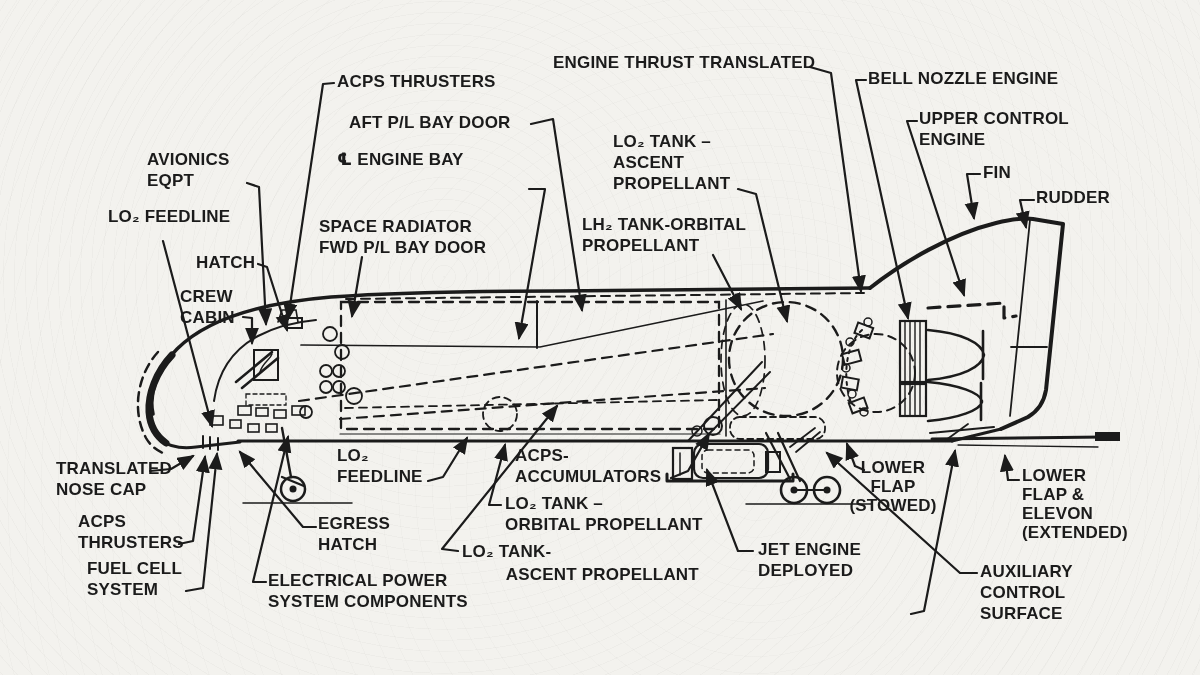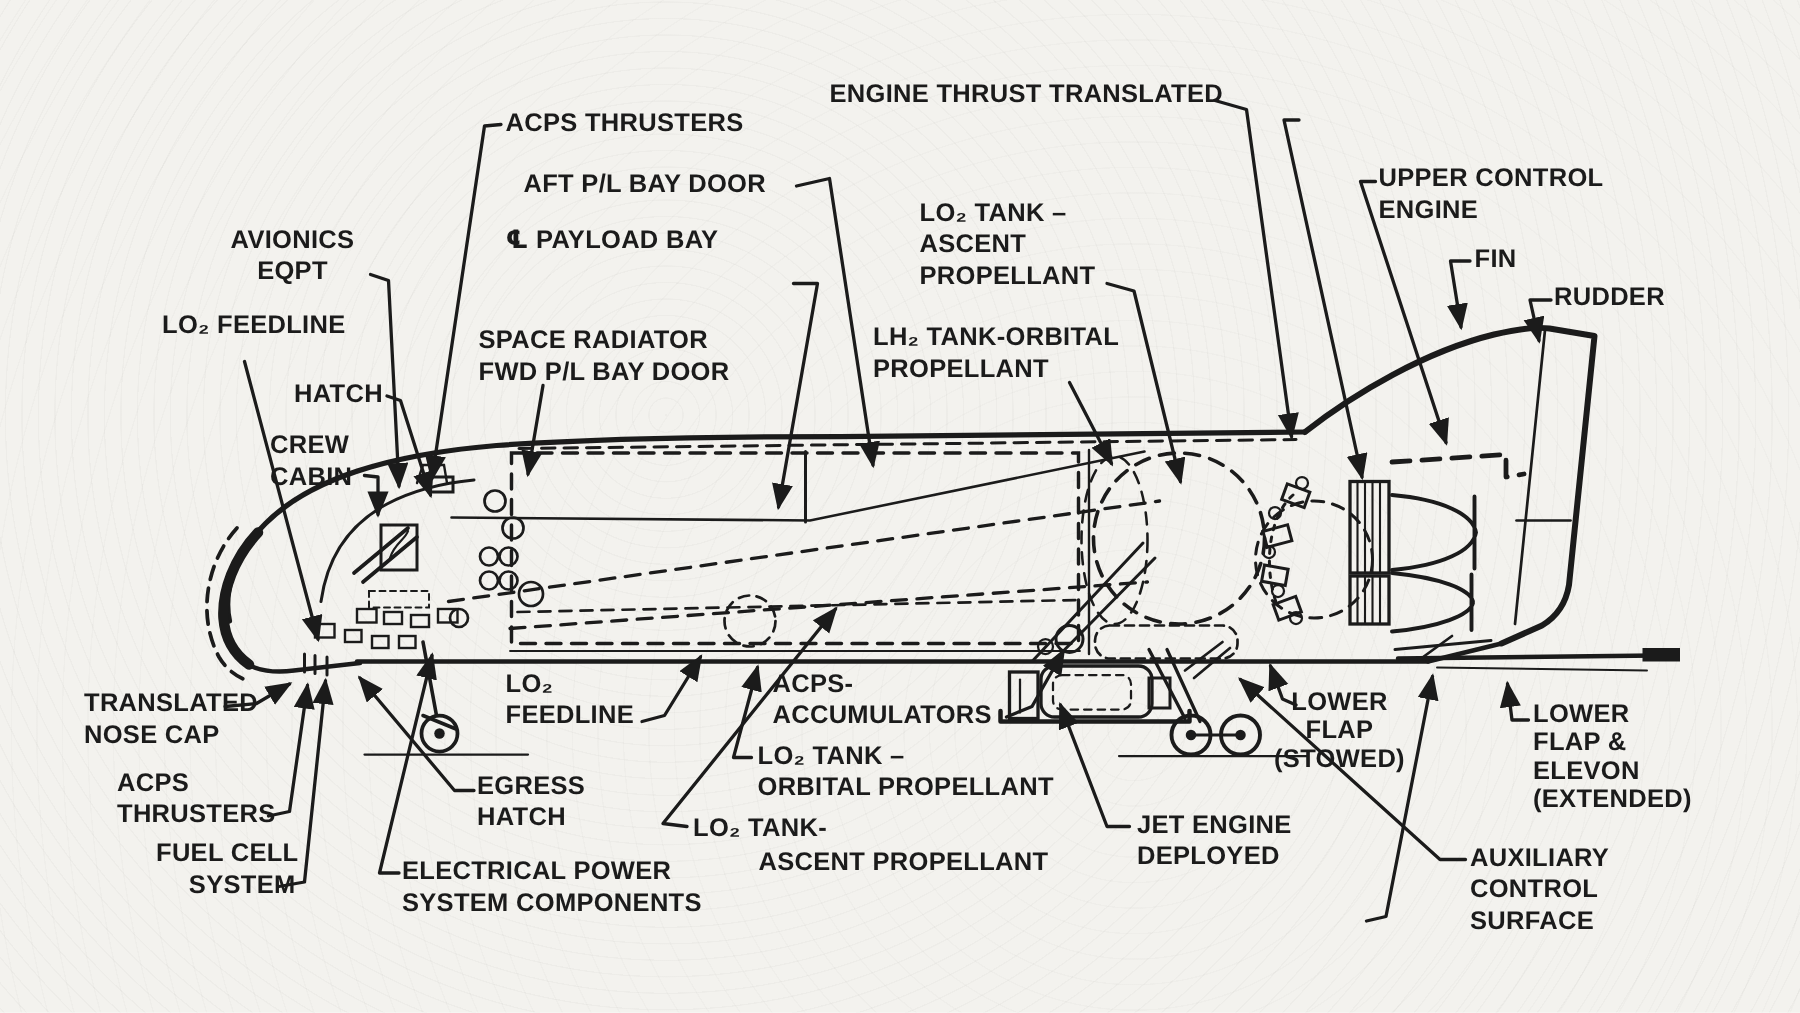--- a/index.html
+++ b/index.html
@@ -179,44 +179,45 @@
       <path d="M753,551 L738,551 L707,470" marker-end="url(#arr)"></path>
       <path d="M911,614 L924,611 L955,451" marker-end="url(#arr)"></path>
       <path d="M864,470 L855,466 L847,444" marker-end="url(#arr)"></path>
       <path d="M977,573 L960,573 L827,453" marker-end="url(#arr)"></path>
       <path d="M1019,480 L1008,480 L1005,456" marker-end="url(#arr)"></path>
     </g>
   </svg>
 
   <div class="lbl" style="left:337px;top:71px">ACPS THRUSTERS</div>
   <div class="lbl" style="left:349px;top:112px">AFT P/L BAY DOOR</div>
-  <div class="lbl" style="left:337px;top:149px">℄ PAYLOAD BAY</div>
+  <div class="lbl" style="left:337px;top:149px">℄ ENGINE BAY</div>
   <div class="lbl" style="left:319px;top:216px">SPACE RADIATOR
 FWD P/L BAY DOOR</div>
   <div class="lbl" style="left:553px;top:52px">ENGINE THRUST TRANSLATED</div>
   <div class="lbl" style="left:613px;top:131px">LO₂ TANK –
 ASCENT
 PROPELLANT</div>
   <div class="lbl" style="left:582px;top:214px">LH₂ TANK-ORBITAL
 PROPELLANT</div>
+  <div class="lbl" style="left:868px;top:68px">BELL NOZZLE ENGINE</div>
   <div class="lbl" style="left:919px;top:108px">UPPER CONTROL
 ENGINE</div>
   <div class="lbl" style="left:983px;top:162px">FIN</div>
   <div class="lbl" style="left:1036px;top:187px">RUDDER</div>
-  <div class="lbl" style="left:147px;top:149px;width:96px;text-align:center">AVIONICS
+  <div class="lbl" style="left:147px;top:149px;width:96px;text-align:left">AVIONICS
 EQPT</div>
   <div class="lbl" style="left:108px;top:206px">LO₂ FEEDLINE</div>
   <div class="lbl" style="left:196px;top:252px">HATCH</div>
   <div class="lbl" style="left:180px;top:286px">CREW
 CABIN</div>
   <div class="lbl" style="left:56px;top:458px">TRANSLATED
 NOSE CAP</div>
   <div class="lbl" style="left:78px;top:511px">ACPS
 THRUSTERS</div>
-  <div class="lbl" style="left:104px;top:558px;width:93px;text-align:right">FUEL CELL
+  <div class="lbl" style="left:87px;top:558px;width:93px;text-align:left">FUEL CELL
 SYSTEM</div>
   <div class="lbl" style="left:318px;top:513px">EGRESS
 HATCH</div>
   <div class="lbl" style="left:268px;top:570px">ELECTRICAL POWER
 SYSTEM COMPONENTS</div>
   <div class="lbl" style="left:337px;top:445px">LO₂
 FEEDLINE</div>
   <div class="lbl" style="left:515px;top:445px">ACPS-
 ACCUMULATORS</div>
   <div class="lbl" style="left:505px;top:493px">LO₂ TANK –

